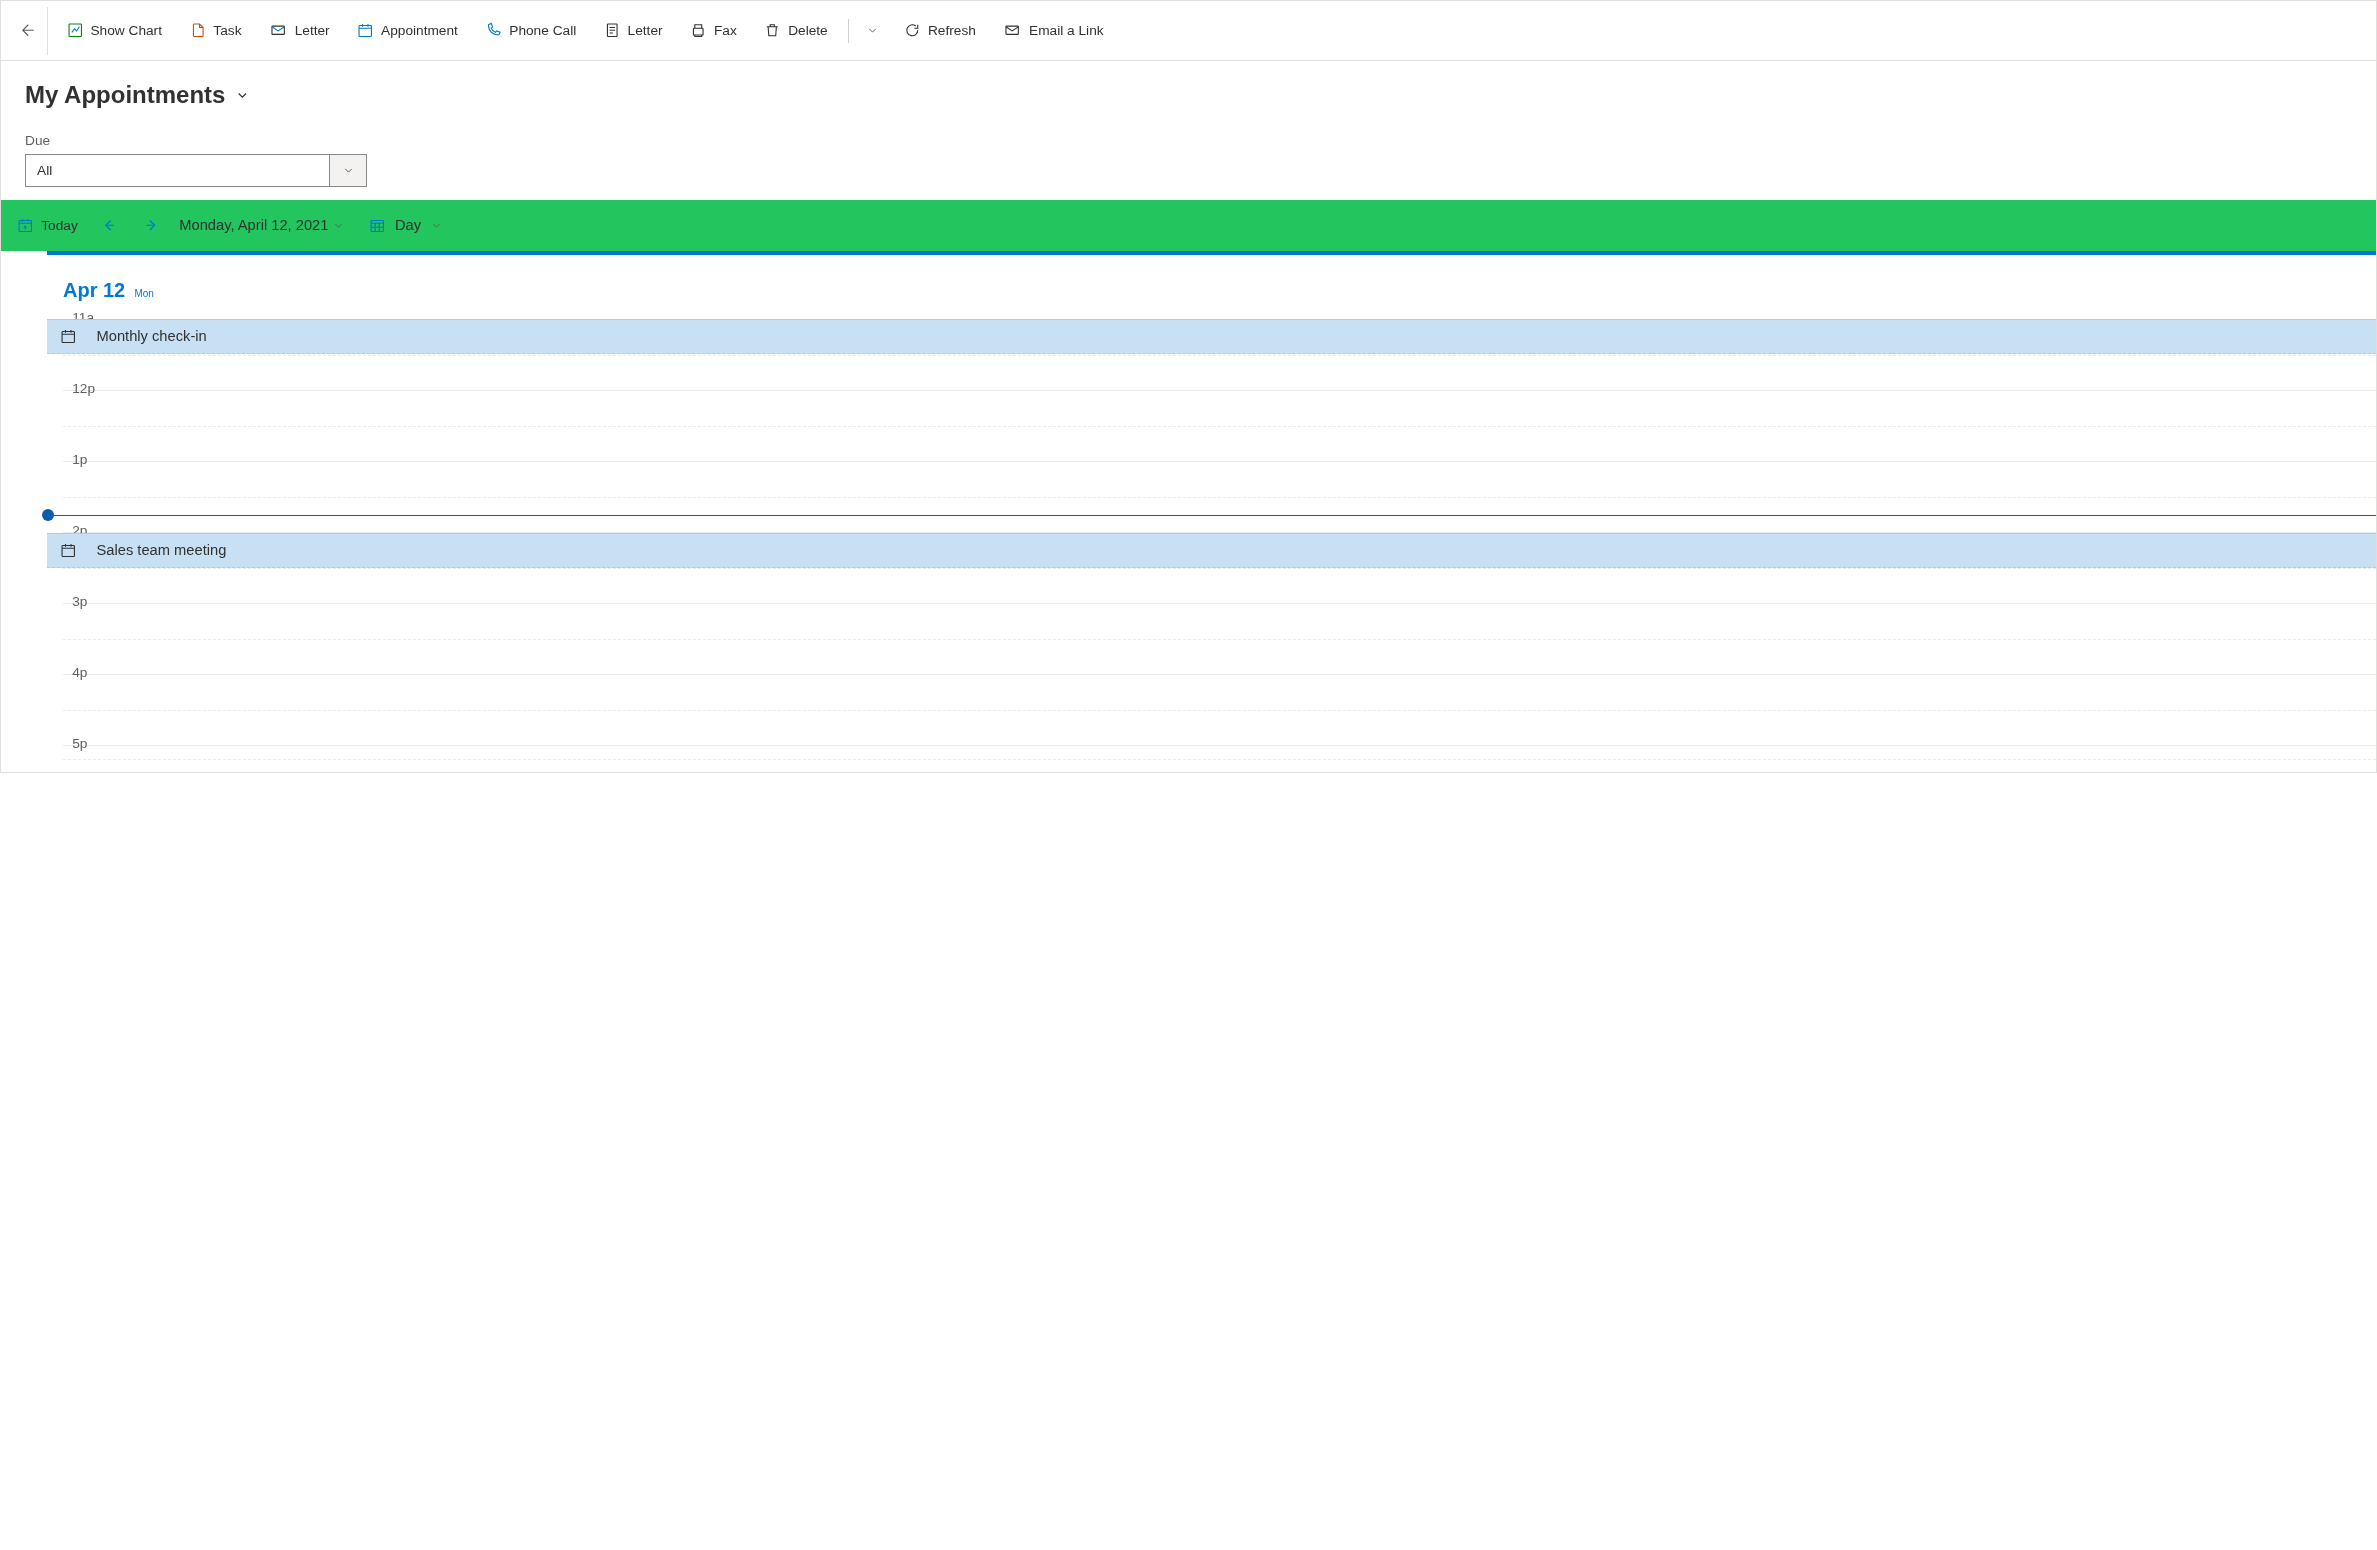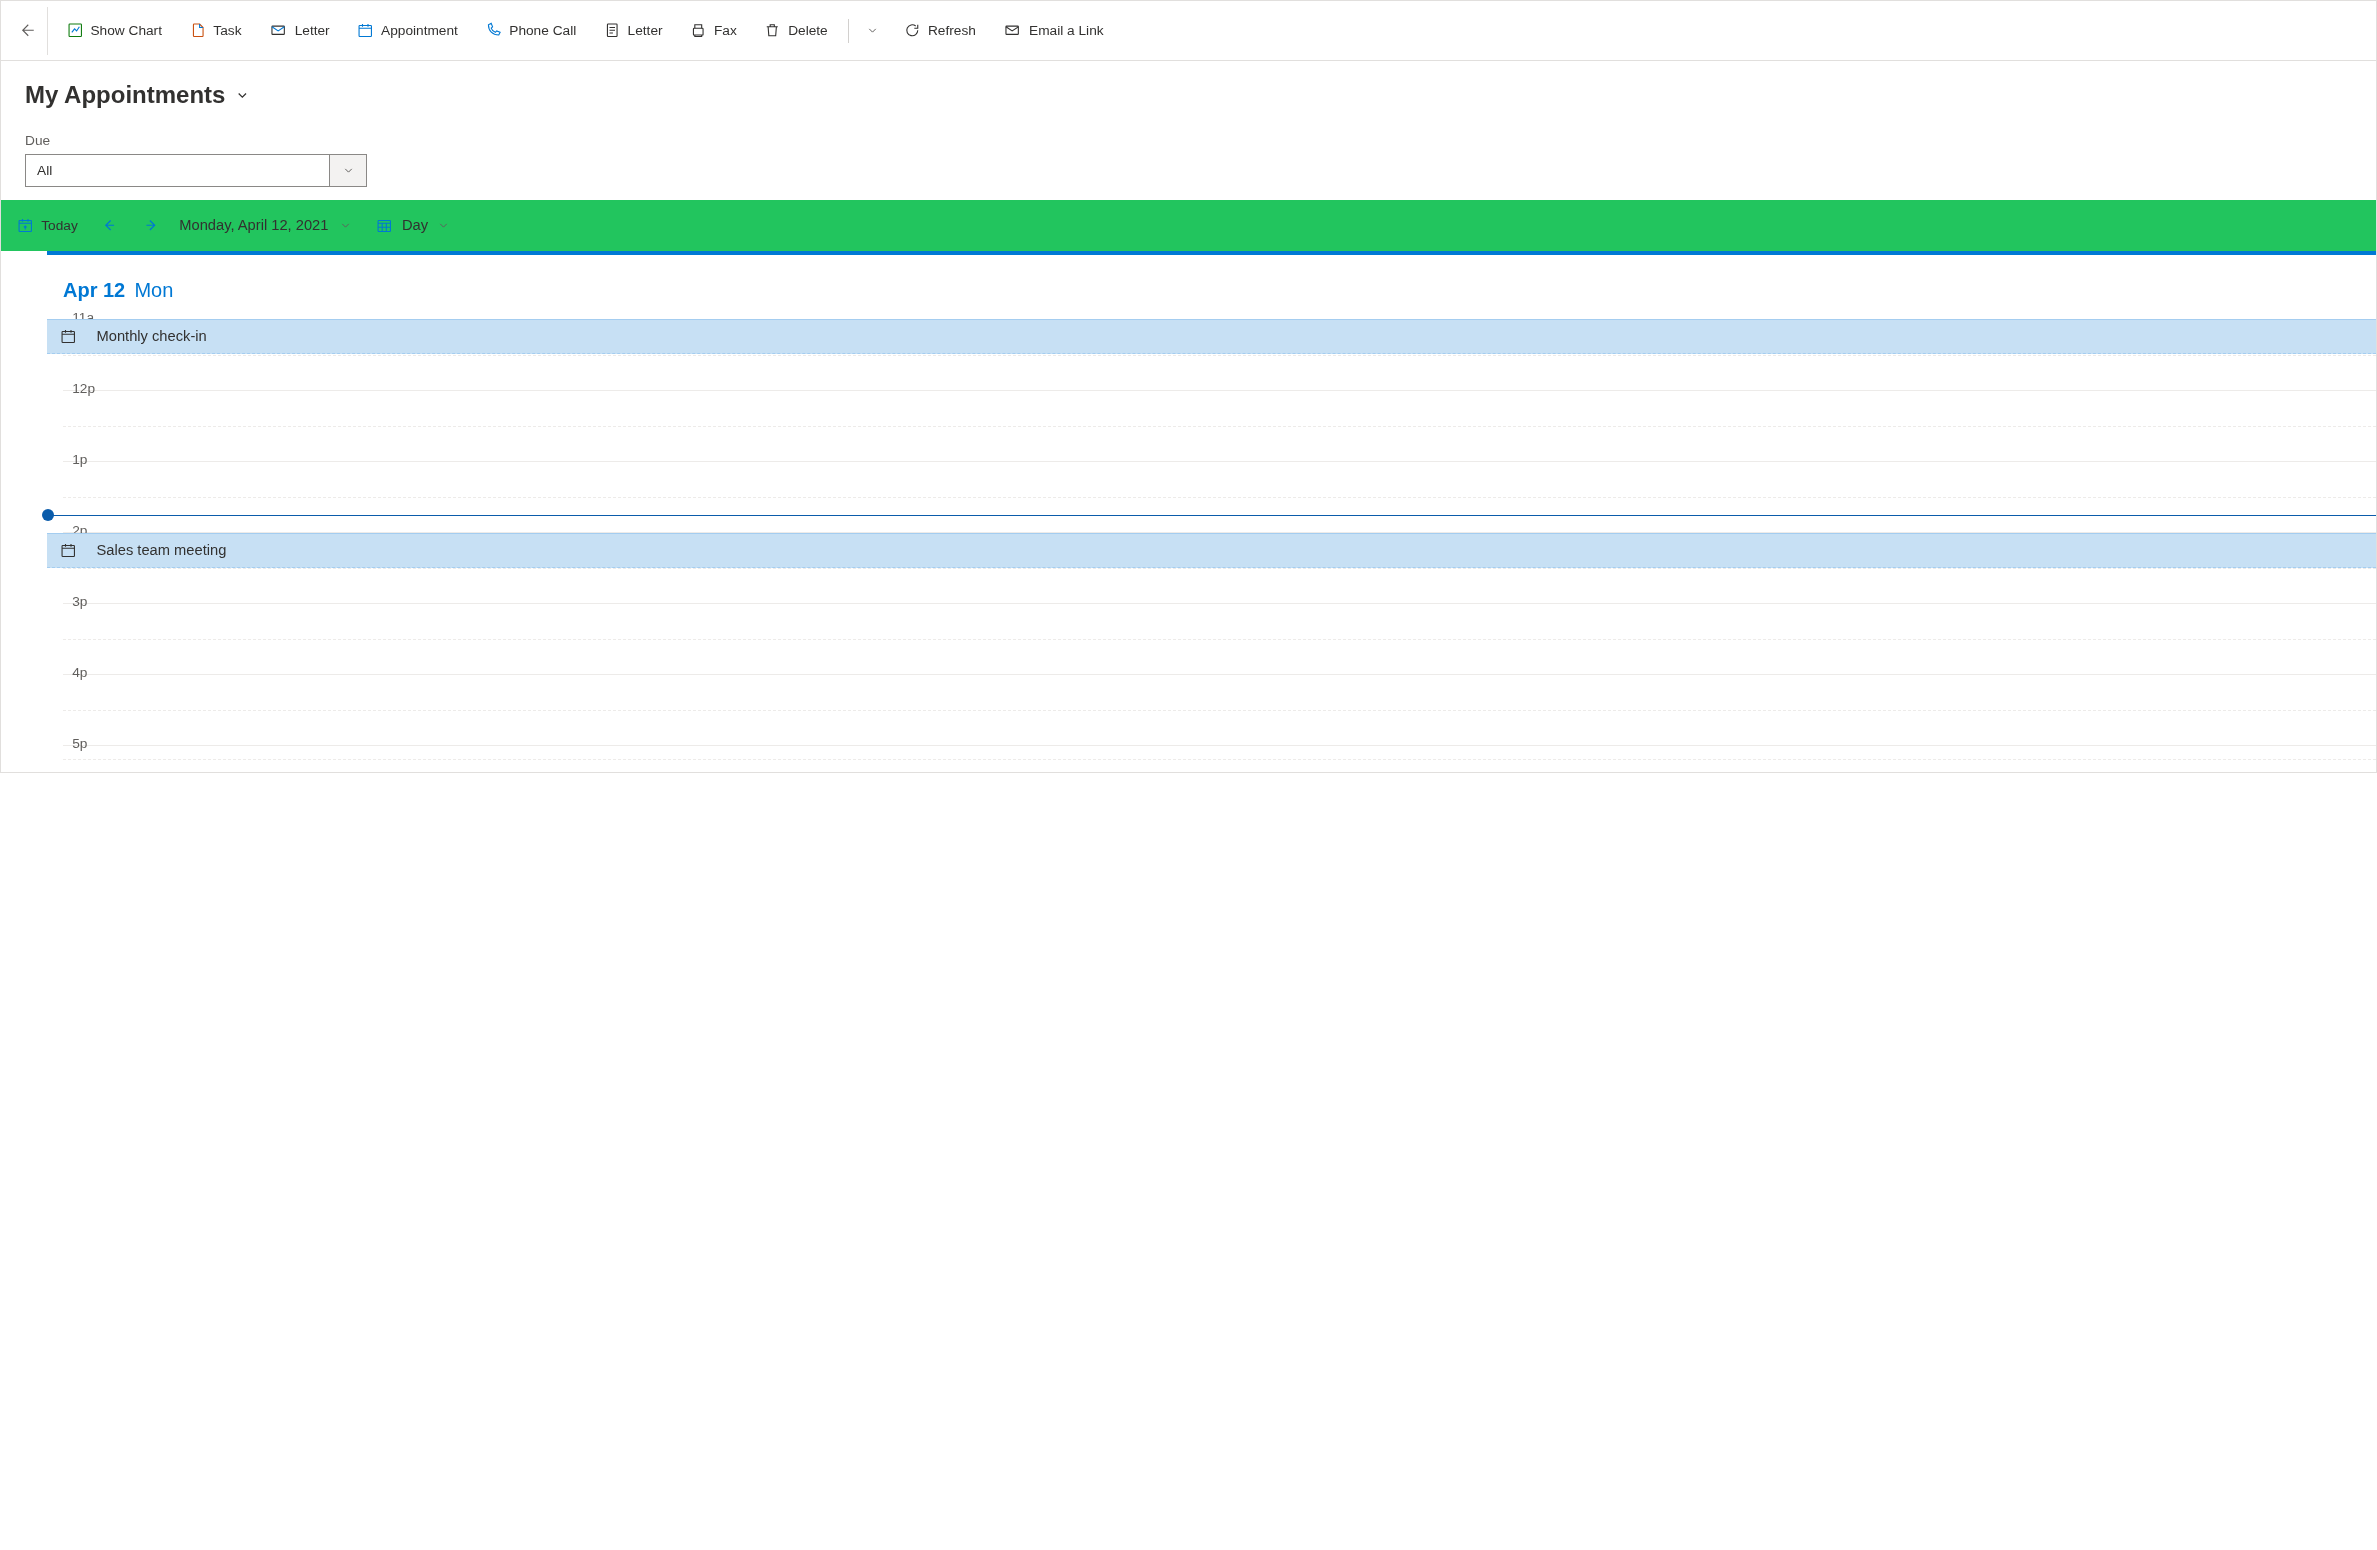--- a/index.html
+++ b/index.html
@@ -109,21 +109,21 @@
     display: flex;
     align-items: center;
     justify-content: center;
     width: 37px;
     height: 33px;
     cursor: pointer;
   }
   .datebar .date-label {
     display: flex;
     align-items: center;
-    gap: 11px;
+    gap: 4px;
     padding: 0 11px 0 3.7px;
     font-size: 14.7px;
     cursor: pointer;
   }
   .datebar .view-mode {
     display: flex;
     align-items: center;
     gap: 9.2px;
     padding: 0 7.3px;
     font-size: 14.7px;
@@ -139,21 +139,21 @@
     align-items: baseline;
     gap: 9.2px;
     padding: 24px 0 16.5px 62px;
   }
   .dayhead .date {
     font-size: 20px;
     font-weight: 600;
     color: #0078d4;
   }
   .dayhead .day {
-    font-size: 20px;
+    font-size: 10px;
     color: #0078d4;
   }
   .grid-wrap { position: relative; }
   .timegrid { position: relative; padding-left: 16px; }
   .hour-row {
     height: 71px;
     border-top: 0.9px solid #edebe9;
     position: relative;
     margin-left: 46px;
   }

